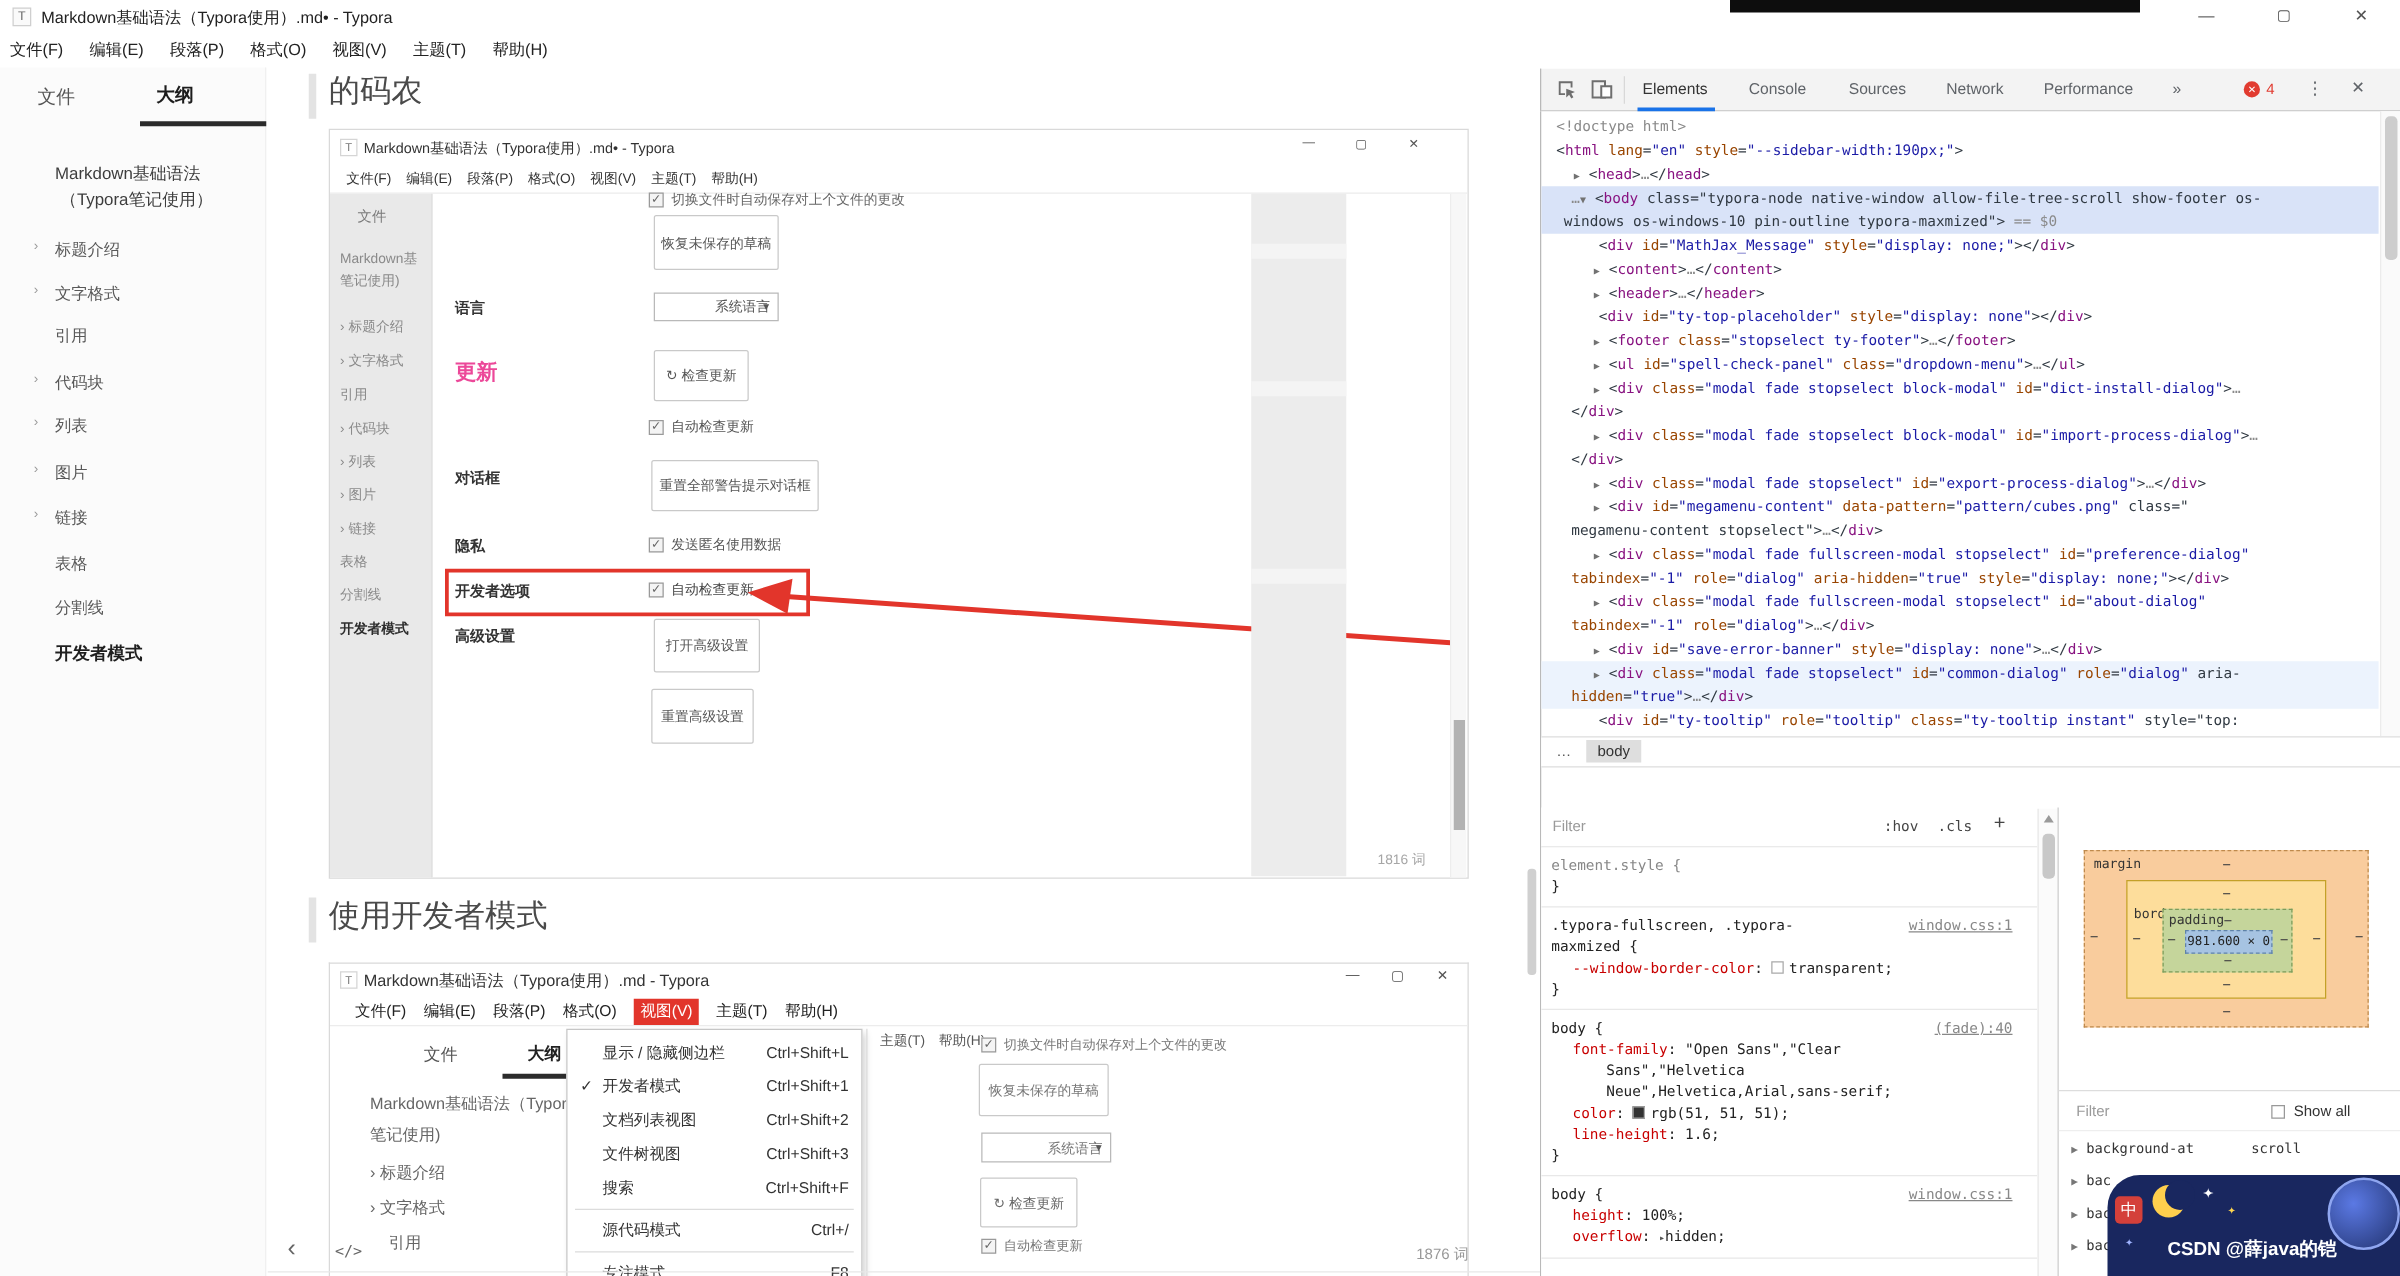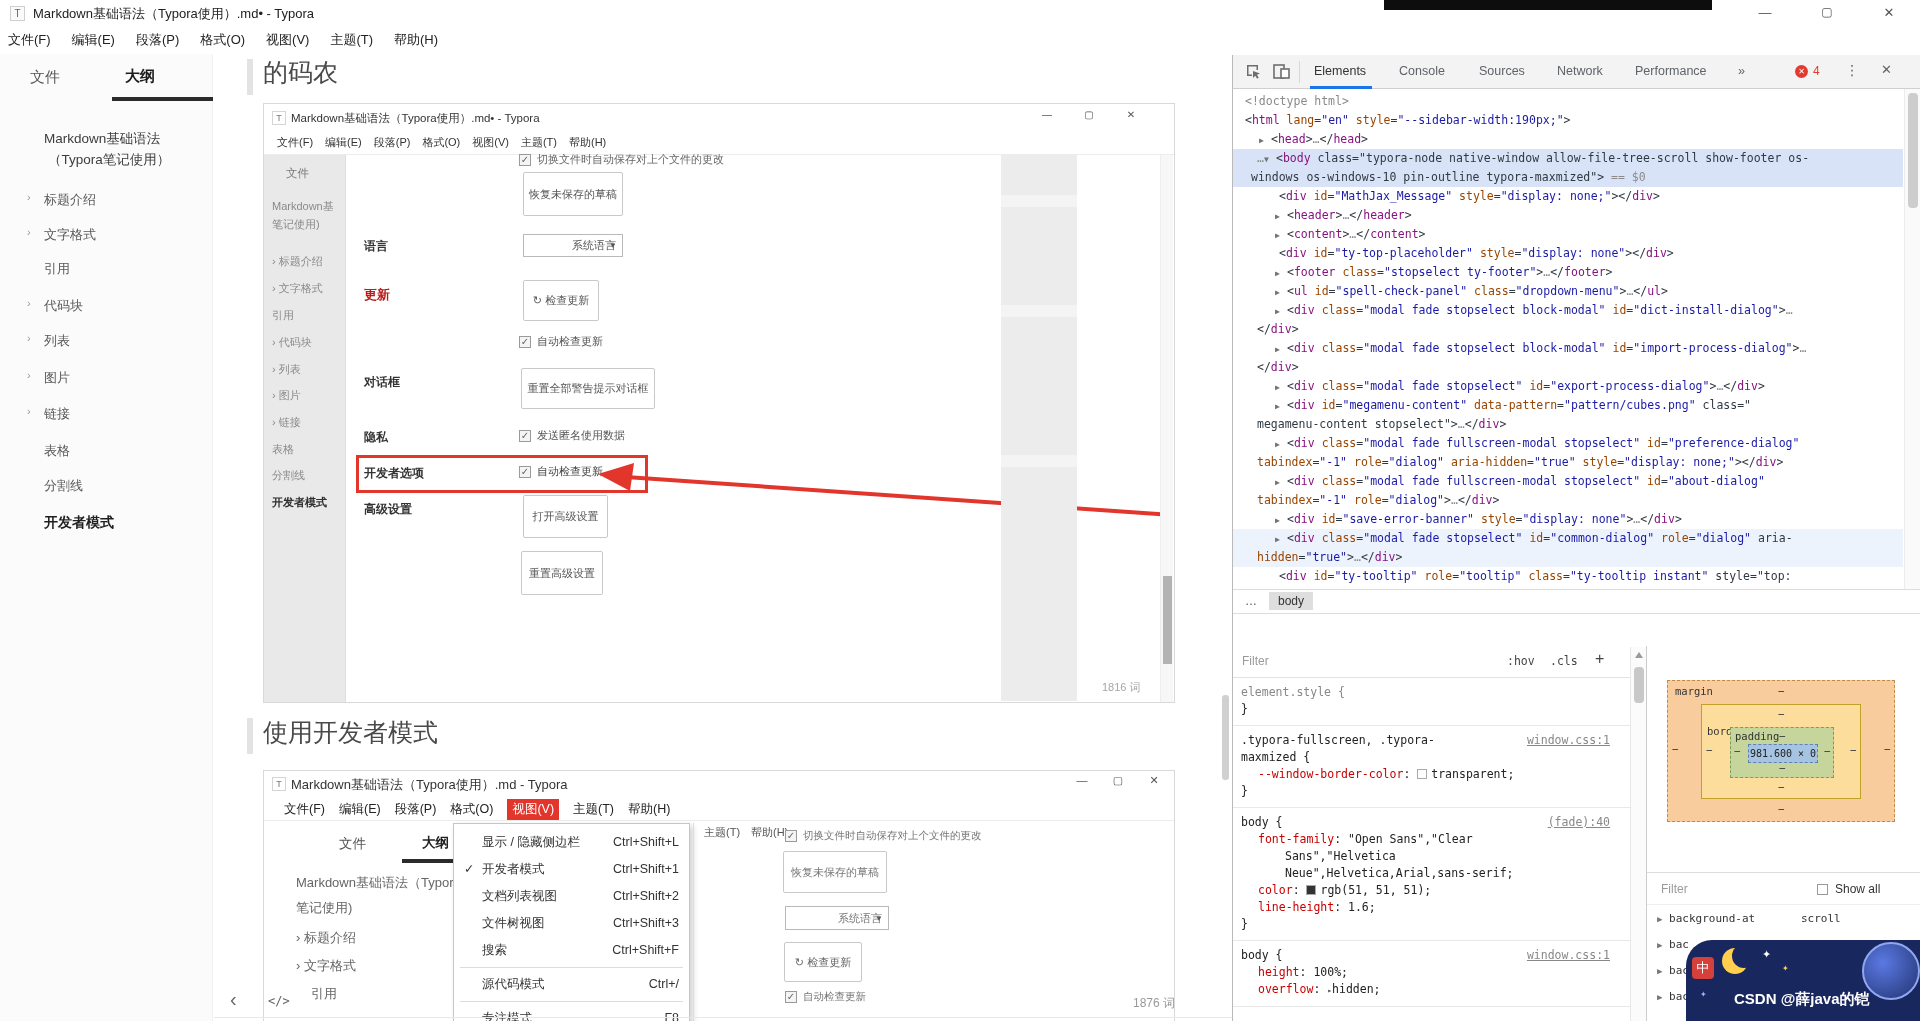--- a/index.html
+++ b/index.html
@@ -158,21 +158,21 @@
       <div class="btn" style="left:259px;top:68px;width:100px;height:44px;">
           <span>恢复未保存的草稿</span>
         </div>
 
       <div class="abs" style="left:100px;top:134px;font-size:12px;font-weight:bold;color:#333;">语言</div>
       <div class="sel-box" style="left:259px;top:130px;width:100px;height:23px;">
         <span>系统语言</span>
           <span class="caret">▼</span>
       </div>
 
-      <div class="abs" style="left:100px;top:182px;font-size:13px;font-weight:bold;color:#b91c1c;">更新</div>
+      <div class="abs" style="left:100px;top:182px;font-size:17px;font-weight:bold;color:#ec4899;">更新</div>
       <div class="btn" style="left:259px;top:176px;width:76px;height:41px;">
           <span>↻ 检查更新</span>
         </div>
       <div class="cb" style="left:255px;top:230px;color:#555;">
         <span class="box">✓</span>
           <span>自动检查更新</span>
       </div>
 
       <div class="abs" style="left:100px;top:270px;font-size:12px;font-weight:bold;color:#333;">对话框</div>
       <div class="btn" style="left:257px;top:264px;width:134px;height:41px;">
@@ -328,22 +328,22 @@
       <span class="dt-tab" style="left: 505px;">»</span>
     </div>
 
   <div class="abs" id="dom-tree" style="left:1233px;top:92px;width:670px;height:497px;overflow:hidden;">
       <div class="dom-line mono doc" style="padding-left: 12px;">&lt;!doctype html&gt;</div>
       <div class="dom-line mono" style="padding-left: 12px;">&lt;<span class="ht">html</span> <span class="ha">lang</span>=<span class="hv">"en"</span> <span class="ha">style</span>=<span class="hv">"--sidebar-width:190px;"</span>&gt;</div>
       <div class="dom-line mono" style="padding-left: 26px;"><span class="arrow">▶</span>&lt;<span class="ht">head</span>&gt;<span class="hd">…</span>&lt;/<span class="ht">head</span>&gt;</div>
       <div class="dom-line mono sel" style="padding-left: 24px;"><span class="hd">…</span><span class="arrow">▼</span>&lt;<span class="ht">body</span> class="typora-node native-window allow-file-tree-scroll show-footer os-</div>
       <div class="dom-line mono sel" style="padding-left: 18px;">windows os-windows-10 pin-outline typora-maxmized"&gt; <span class="hd">== $0</span></div>
       <div class="dom-line mono" style="padding-left: 46px;">&lt;<span class="ht">div</span> <span class="ha">id</span>=<span class="hv">"MathJax_Message"</span> <span class="ha">style</span>=<span class="hv">"display: none;"</span>&gt;&lt;/<span class="ht">div</span>&gt;</div>
+      <div class="dom-line mono" style="padding-left: 42px;"><span class="arrow">▶</span>&lt;<span class="ht">content</span>&gt;<span class="hd">…</span>&lt;/<span class="ht">content</span>&gt;</div>
       <div class="dom-line mono" style="padding-left: 42px;"><span class="arrow">▶</span>&lt;<span class="ht">header</span>&gt;<span class="hd">…</span>&lt;/<span class="ht">header</span>&gt;</div>
-      <div class="dom-line mono" style="padding-left: 42px;"><span class="arrow">▶</span>&lt;<span class="ht">content</span>&gt;<span class="hd">…</span>&lt;/<span class="ht">content</span>&gt;</div>
       <div class="dom-line mono" style="padding-left: 46px;">&lt;<span class="ht">div</span> <span class="ha">id</span>=<span class="hv">"ty-top-placeholder"</span> <span class="ha">style</span>=<span class="hv">"display: none"</span>&gt;&lt;/<span class="ht">div</span>&gt;</div>
       <div class="dom-line mono" style="padding-left: 42px;"><span class="arrow">▶</span>&lt;<span class="ht">footer</span> <span class="ha">class</span>=<span class="hv">"stopselect ty-footer"</span>&gt;<span class="hd">…</span>&lt;/<span class="ht">footer</span>&gt;</div>
       <div class="dom-line mono" style="padding-left: 42px;"><span class="arrow">▶</span>&lt;<span class="ht">ul</span> <span class="ha">id</span>=<span class="hv">"spell-check-panel"</span> <span class="ha">class</span>=<span class="hv">"dropdown-menu"</span>&gt;<span class="hd">…</span>&lt;/<span class="ht">ul</span>&gt;</div>
       <div class="dom-line mono" style="padding-left: 42px;"><span class="arrow">▶</span>&lt;<span class="ht">div</span> <span class="ha">class</span>=<span class="hv">"modal fade stopselect block-modal"</span> <span class="ha">id</span>=<span class="hv">"dict-install-dialog"</span>&gt;<span class="hd">…</span></div>
       <div class="dom-line mono" style="padding-left: 24px;">&lt;/<span class="ht">div</span>&gt;</div>
       <div class="dom-line mono" style="padding-left: 42px;"><span class="arrow">▶</span>&lt;<span class="ht">div</span> <span class="ha">class</span>=<span class="hv">"modal fade stopselect block-modal"</span> <span class="ha">id</span>=<span class="hv">"import-process-dialog"</span>&gt;<span class="hd">…</span></div>
       <div class="dom-line mono" style="padding-left: 24px;">&lt;/<span class="ht">div</span>&gt;</div>
       <div class="dom-line mono" style="padding-left: 42px;"><span class="arrow">▶</span>&lt;<span class="ht">div</span> <span class="ha">class</span>=<span class="hv">"modal fade stopselect"</span> <span class="ha">id</span>=<span class="hv">"export-process-dialog"</span>&gt;<span class="hd">…</span>&lt;/<span class="ht">div</span>&gt;</div>
       <div class="dom-line mono" style="padding-left: 42px;"><span class="arrow">▶</span>&lt;<span class="ht">div</span> <span class="ha">id</span>=<span class="hv">"megamenu-content"</span> <span class="ha">data-pattern</span>=<span class="hv">"pattern/cubes.png"</span> class="</div>
       <div class="dom-line mono" style="padding-left: 24px;">megamenu-content stopselect"&gt;<span class="hd">…</span>&lt;/<span class="ht">div</span>&gt;</div>

